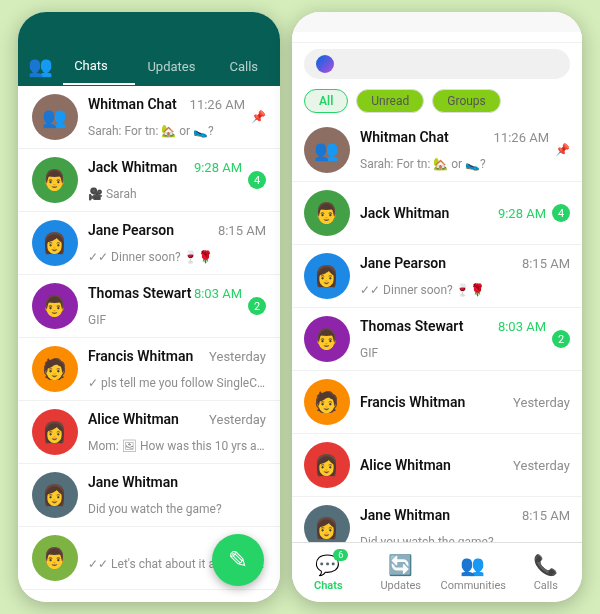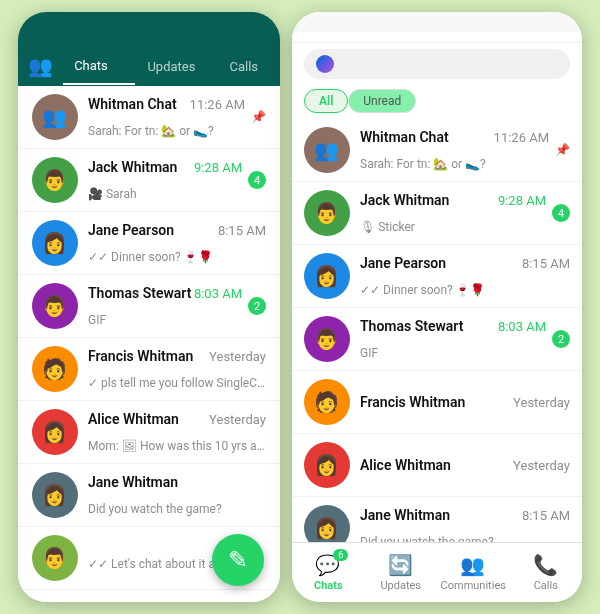--- a/index.html
+++ b/index.html
@@ -240,30 +240,31 @@
     .search-bar input {
       border: none;
       background: transparent;
       font-size: 13px;
       color: #555;
       outline: none;
       flex: 1;
     }
     .filter-tabs {
       display: flex;
+      gap: 8px;
       padding: 4px 12px 6px;
     }
     .filter-tab {
       padding: 4px 14px;
       border-radius: 14px;
       font-size: 12px;
       cursor: pointer;
       border: 1px solid #ddd;
       color: #555;
-      background: #86efac;
+      background: #84cc16;
     }
     .filter-tab.active {
       background: #e8f5e9;
       border-color: #25d366;
       color: #25d366;
       font-weight: 600;
     }
     .phone-right .chat-list {
       flex: 1;
       overflow-y: auto;
@@ -434,20 +435,21 @@
         </div>
       </div>
       <div class="search-bar">
         <div class="meta-circle"></div>
         <input type="text" readonly="" style="">
       </div>
       <div class="filter-tabs">
 
       <div class="filter-tab active">All</div>
           <div class="filter-tab">Unread</div>
+          <div class="filter-tab">Groups</div>
         </div>
       <div class="chat-list">
 
       <div class="chat-item">
             <div class="avatar" style="background: rgb(141, 110, 99); font-size: 20px;">👥</div>
             <div class="chat-info">
               <div class="chat-name-row">
                 <span class="chat-name">Whitman Chat</span>
                 <span class="chat-time">11:26 AM</span>
               </div>
@@ -457,21 +459,20 @@
               <span class="pin-icon">📌</span>
             </div>
           </div>
           <div class="chat-item">
             <div class="avatar" style="background: rgb(67, 160, 71); font-size: 20px;">👨</div>
             <div class="chat-info">
               <div class="chat-name-row">
                 <span class="chat-name">Jack Whitman</span>
                 <span class="chat-time green">9:28 AM</span>
               </div>
-              <div class="chat-preview">🎙 Sticker</div>
             </div>
             <div class="chat-meta">
               <div class="unread-badge">4</div>
             </div>
           </div>
           <div class="chat-item">
             <div class="avatar" style="background: rgb(30, 136, 229); font-size: 20px;">👩</div>
             <div class="chat-info">
               <div class="chat-name-row">
                 <span class="chat-name">Jane Pearson</span>

